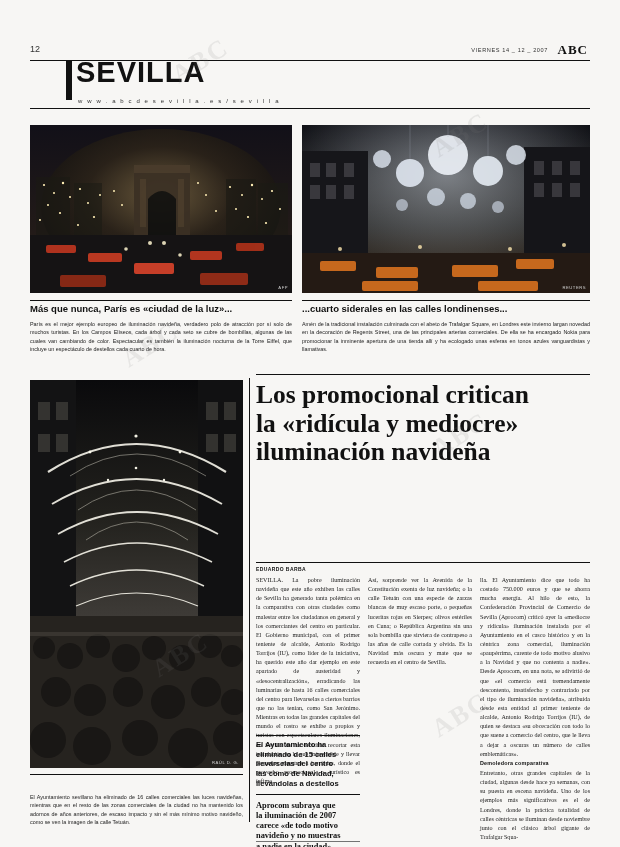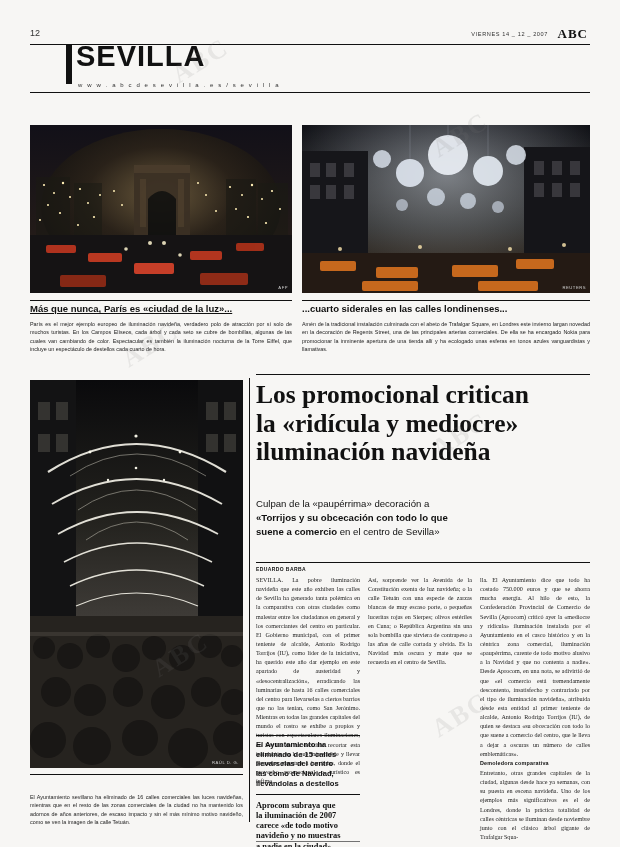--- a/index.html
+++ b/index.html
@@ -10,21 +10,21 @@
     color:#111;
     position:relative;
     overflow:hidden;
   }
   .page{
     position:absolute;inset:0;
     background:#f7f6f4;
   }
   
   .masthead{
-    position:absolute;left:30px;top:20px;width:560px;height:62px;text-align:center;
+    position:absolute;left:30px;top:36px;width:560px;height:62px;text-align:center;
   }
   .folio{
     position:absolute;left:0;top:8px;
     font-family:"Liberation Sans",sans-serif;
     font-size:9px;color:#333;
   }
   .rule-top{
     position:absolute;left:0;top:24px;width:560px;height:1px;background:#111;
   }
   .sect-block{
@@ -299,21 +299,21 @@
         <circle cx="38" cy="124" r="2"></circle>
           <circle cx="118" cy="122" r="2"></circle>
         <circle cx="208" cy="124" r="2"></circle>
           <circle cx="262" cy="120" r="2"></circle>
       </g>
     </svg>
     <div class="photo-credit">REUTERS</div>
   </div>
 
   <div class="cap-rule" style="left:30px;top:300px;width:262px;"></div>
-  <div class="cap-head" style="left:30px;top:303px;width:262px;text-decoration:underline;">Más que nunca, París es «ciudad de la luz»...</div>
+  <div class="cap-head" style="left:30px;top:303px;width:262px;">Más que nunca, París es «ciudad de la luz»...</div>
   <div class="cap-body" style="left:30px;top:320px;width:262px;">París es el mejor ejemplo europeo de iluminación navideña, verdadero polo de atracción por sí solo de muchos turistas. En los Campos Elíseos, cada árbol y cada seto se cubre de bombillas, algunas de las cuales van cambiando de color. Espectacular es también la iluminación nocturna de la Torre Eiffel, que incluye un espectáculo de destellos cada cuarto de hora.</div>
 
   <div class="cap-rule" style="left:302px;top:300px;width:288px;"></div>
   <div class="cap-head" style="left:302px;top:303px;width:288px;">...cuarto siderales en las calles londinenses...</div>
   <div class="cap-body" style="left:302px;top:320px;width:288px;">Amén de la tradicional instalación culminada con el abeto de Trafalgar Square, en Londres este invierno largan novedad en la decoración de Regents Street, una de las principales arterias comerciales. De ella se ha encargado Nokia para promocionar la inminente apertura de una tienda allí y ha ecologado unas esferas en tonos azules vanguardistas y llamativas.</div>
 
   <div class="photo" id="photo-sevilla">
     <svg width="213" height="388" viewBox="0 0 213 388" preserveAspectRatio="none">
       <defs>
         <linearGradient id="sg1" x1="0" y1="0" x2="0" y2="1">
@@ -394,25 +394,20 @@
 
   <div class="vrule" style="left:249px;top:378px;height:444px;"></div>
   <div class="cap-rule" style="left:256px;top:374px;width:334px;height:1px;"></div>
 
   <div class="headline">
     <div>Los promocional critican</div>
     <div>la «ridícula y mediocre»</div>
     <div>iluminación navideña</div>
   </div>
 
-  <div class="subhead">
-    <div class="lt">Culpan de la «paupérrima» decoración a</div>
-    <div><b>«Torrijos y su obcecación con todo lo que</b></div>
-    <div><b>suene a comercio</b> <span class="lt">en el centro de Sevilla»</span></div>
-  </div>
 
   <div class="byline" style="left:256px;top:566px;">EDUARDO BARBA</div>
   <div class="cap-rule" style="left:256px;top:562px;width:334px;"></div>
 
   <div class="col" id="col1">SEVILLA. La pobre iluminación navideña que este año exhiben las calles de Sevilla ha generado tanta polémica en la comparativa con otras ciudades como malestar entre los ciudadanos en general y los comerciantes del centro en particular. El Gobierno municipal, con el primer teniente de alcalde, Antonio Rodrigo Torrijos (IU), como líder de la iniciativa, ha querido este año dar ejemplo en este apartado de austeridad y «desocentralización», erradicando las luminarias de hasta 16 calles comerciales del centro para llevarselas a ciertos barrios que no las tenían, como San Jerónimo.
 
 Mientras en todas las grandes capitales del mundo el rostro se exhibe a propios y turistas con espectaculares iluminaciones, en Sevilla se ha decidido recortar esta instalación en lo que más visible y llevar pequeñas muestras a barriadas, donde el provecho promocional o turístico es ínfimo.</div>
   <div class="col" id="col2">Así, sorprende ver la Avenida de la Constitución exenta de luz navideña; o la calle Tetuán con una especie de zarzas blancas de muy escaso porte, o pequeñas luceritas rojas en Sierpes; olivos estériles en Cuna; o República Argentina sin una sola bombilla que sirviera de contrapeso a las añas de calle cortada y olvida. Es la Navidad más oscura y mate que se recuerda en el centro de Sevilla.</div>
   <div class="col" id="col3">lla. El Ayuntamiento dice que todo ha costado 750.000 euros y que se ahorra mucha energía.
 

